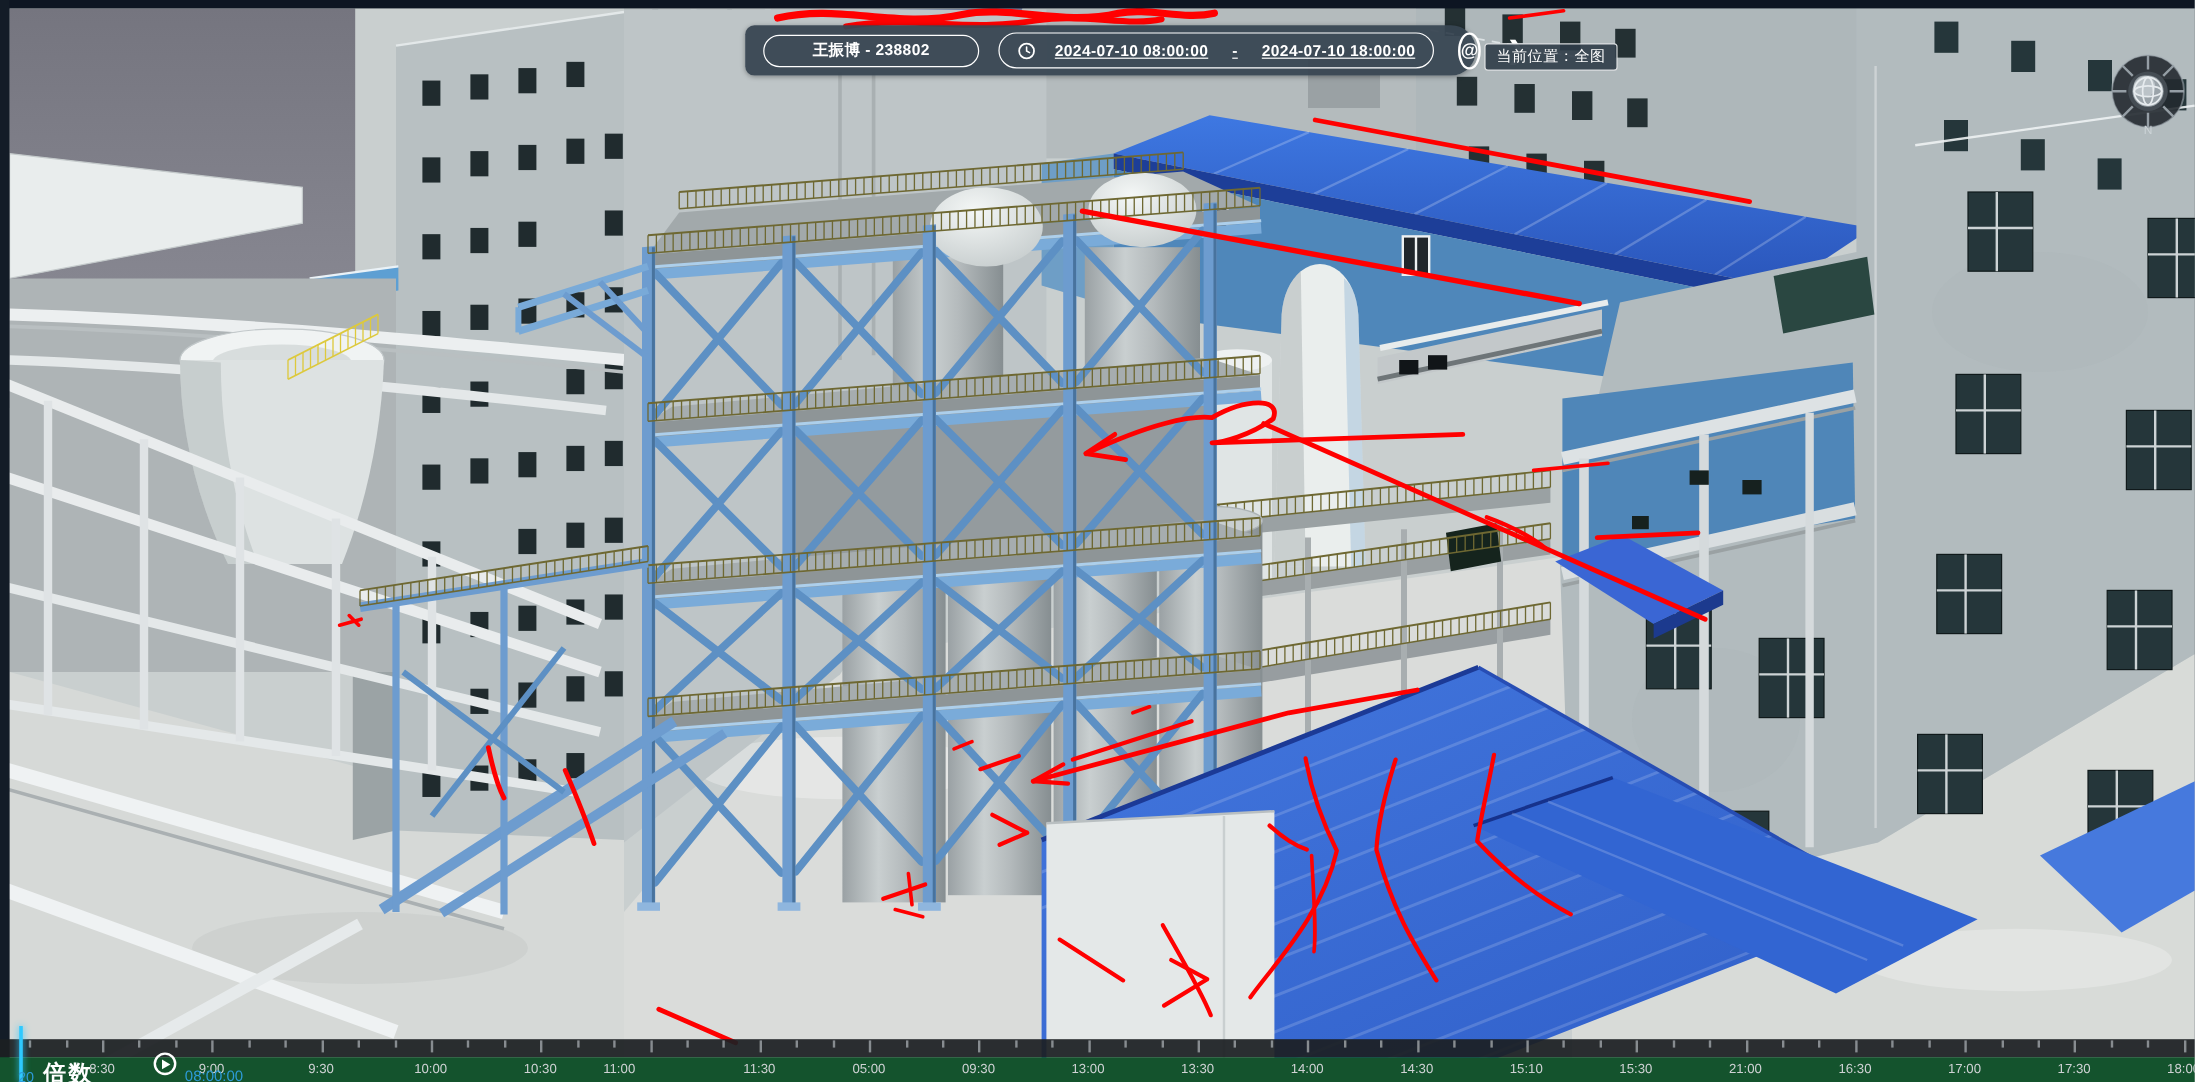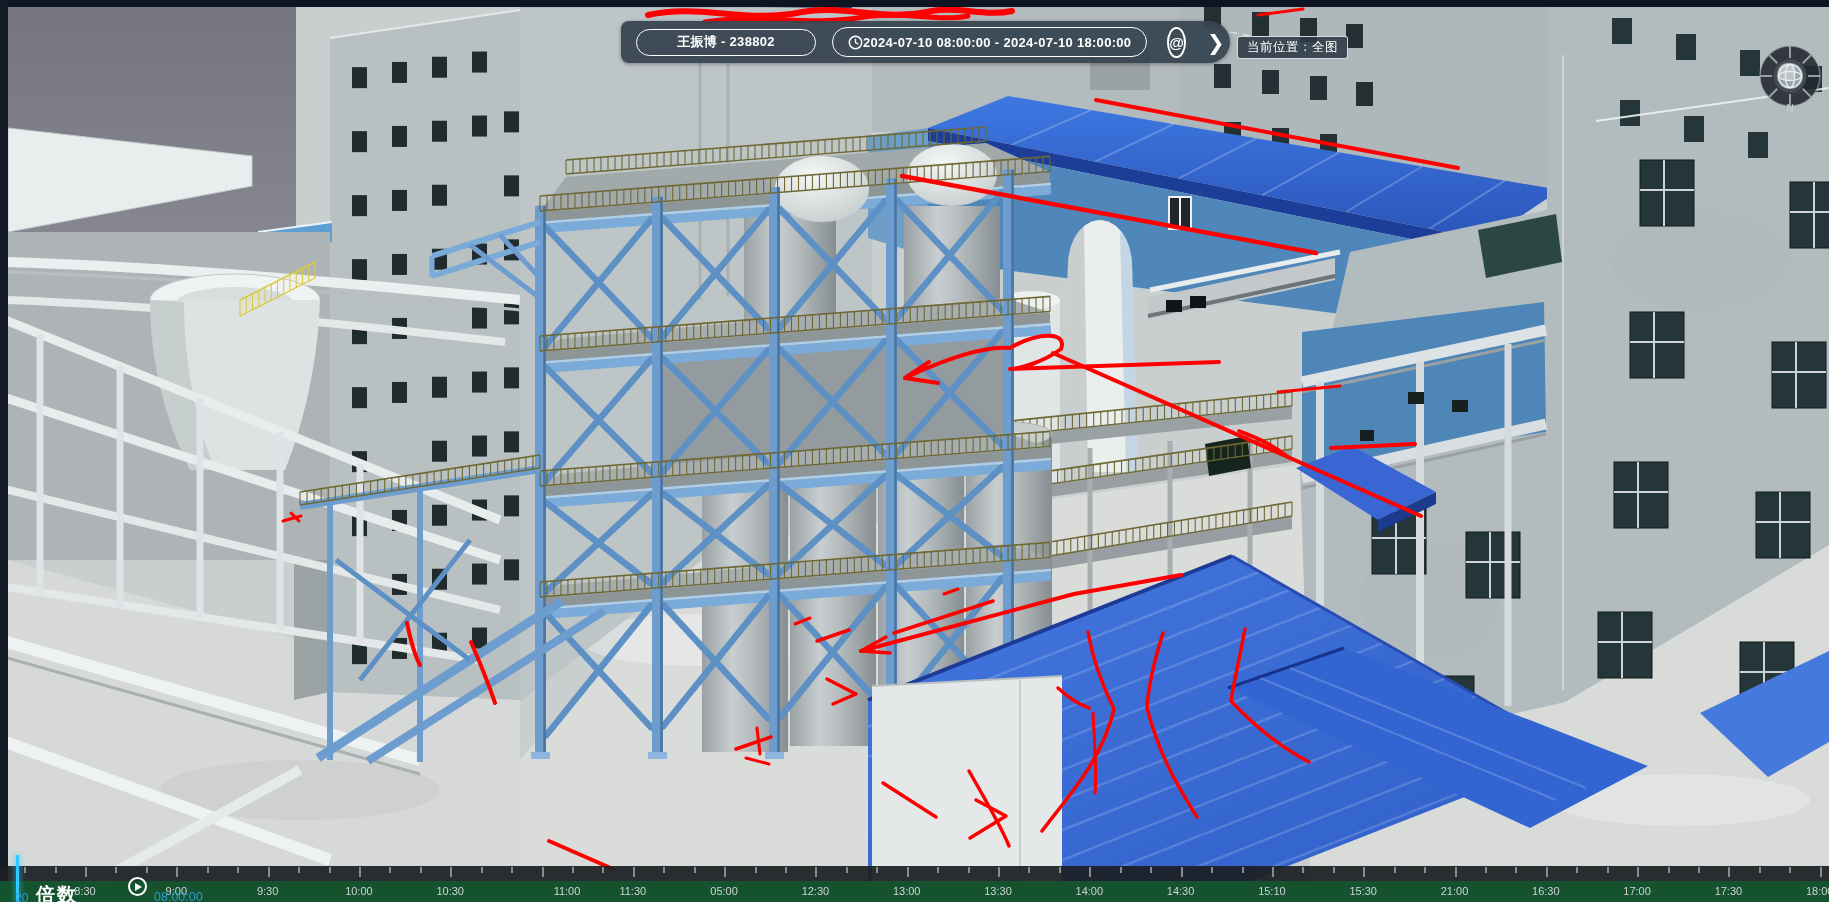--- a/index.html
+++ b/index.html
@@ -8,21 +8,21 @@
   #scene{position:absolute;left:0;top:0;}
 
   
   .toolbar{position:absolute;left:621px;top:21px;width:609px;height:42px;
     background:rgba(56,70,82,.95);border-radius:8px 22px 22px 8px;
     display:flex;align-items:center;box-shadow:0 1px 4px rgba(0,0,0,.35);}
   .pill{display:flex;align-items:center;justify-content:center;
     border:1.5px solid #fff;border-radius:999px;color:#fff;font-size:13px;
     font-weight:600;letter-spacing:.3px;white-space:nowrap;cursor:pointer;}
   .pill.person{margin-left:15px;height:25px;min-width:150px;padding:0 14px;}
-  .pill.daterange{margin-left:16px;height:28px;padding:0 15px;gap:0;}
+  .pill.daterange{margin-left:16px;height:28px;padding:0 15px;gap:16px;text-decoration:underline;}
   .pill .sep{margin:0 4px;}
   .clock-svg{width:15px;height:15px;display:block;}
   .atbtn{margin-left:20px;width:27px;height:27px;border:2px solid #fff;border-radius:50%;
     color:#fff;display:flex;align-items:center;justify-content:center;
     font-size:15px;font-weight:700;cursor:pointer;}
   .nextbtn{margin-left:15px;color:#fff;font-size:21px;line-height:1;cursor:pointer;
     padding:2px 6px;font-weight:400;}
   .loc-badge{position:absolute;left:1237px;top:36px;padding:2px 9px;
     background:rgba(47,60,72,.9);border:1px solid rgba(255,255,255,.8);
     border-radius:3px;color:#fff;font-size:12.5px;letter-spacing:.5px;}
@@ -1151,24 +1151,24 @@
       <div class="tick minor" style="left: 1758.8px;"></div>
       <div class="tick minor" style="left: 1789.3px;"></div>
       <div class="tick major" style="left: 1819.7px;"></div>
     </div>
 <div class="tl-labels" id="tlabels">
       <span class="tl-label" style="left: 85px;">8:30</span>
       <span class="tl-label" style="left: 176.3px;">9:00</span>
       <span class="tl-label" style="left: 267.6px;">9:30</span>
       <span class="tl-label" style="left: 358.9px;">10:00</span>
       <span class="tl-label" style="left: 450.2px;">10:30</span>
-      <span class="tl-label" style="left: 567px;">11:00</span>
+      <span class="tl-label" style="left: 516px;">11:00</span>
       <span class="tl-label" style="left: 632.8px;">11:30</span>
       <span class="tl-label" style="left: 724.1px;">05:00</span>
-      <span class="tl-label" style="left: 815.4px;">12:30</span>
+      <span class="tl-label" style="left: 815.4px;">09:30</span>
       <span class="tl-label" style="left: 906.7px;">13:00</span>
       <span class="tl-label" style="left: 998px;">13:30</span>
       <span class="tl-label" style="left: 1089.3px;">14:00</span>
       <span class="tl-label" style="left: 1180.6px;">14:30</span>
       <span class="tl-label" style="left: 1271.9px;">15:10</span>
       <span class="tl-label" style="left: 1363.2px;">15:30</span>
       <span class="tl-label" style="left: 1454.5px;">21:00</span>
       <span class="tl-label" style="left: 1545.8px;">16:30</span>
       <span class="tl-label" style="left: 1637.1px;">17:00</span>
       <span class="tl-label" style="left: 1728.4px;">17:30</span>

